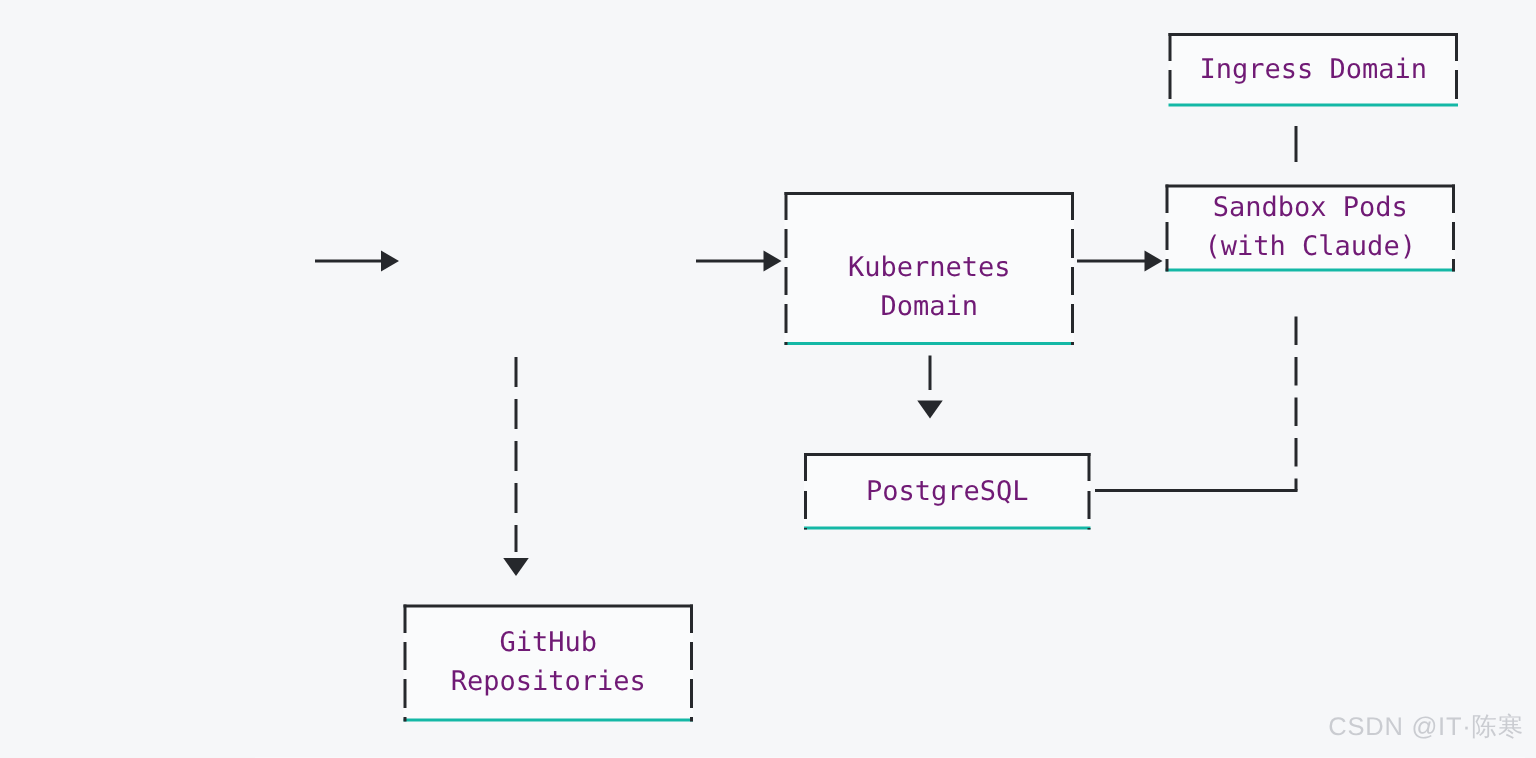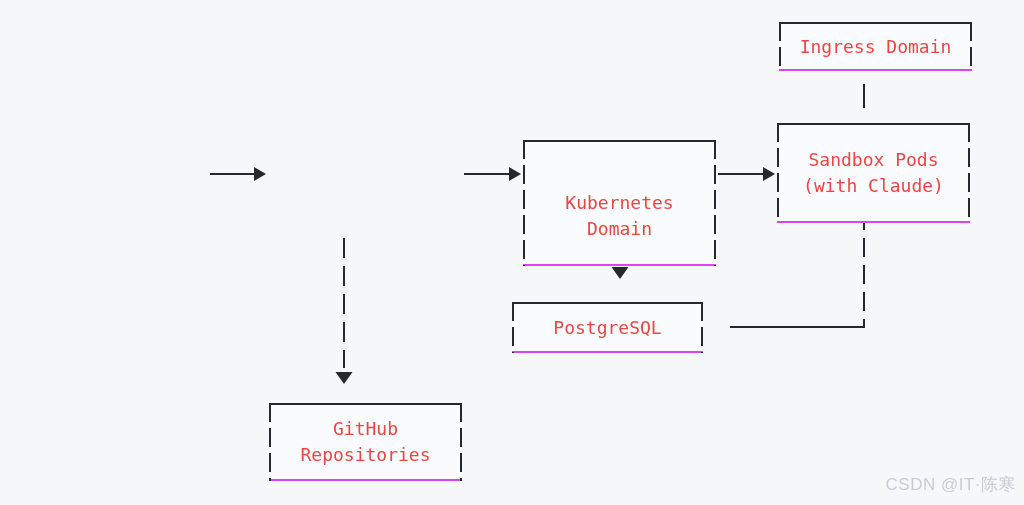--- a/index.html
+++ b/index.html
@@ -10,26 +10,26 @@
     overflow:hidden;
     font-family:"DejaVu Sans Mono","Liberation Mono",monospace;
   }
   .wires{position:absolute;left:0;top:0;z-index:1;}
   .node{
     position:absolute;
     z-index:2;
     box-sizing:border-box;
     background:#fafbfc;
     border-top:2px solid #26282c;
-    border-bottom:2px solid #d946ef;
+    border-bottom:2px solid #14b8a6;
     display:flex;
     flex-direction:column;
     align-items:center;
     justify-content:center;
-    color:#ef4444;
+    color:#701a75;
     font-size:18px;
     line-height:26px;
     white-space:pre;
     text-align:center;
   }
   .node::before,.node::after{
     content:"";
     position:absolute;
     top:-2px;bottom:-2px;
     width:2px;
@@ -88,35 +88,35 @@
 
       <g>
         <line x1="864" y1="211" x2="864" y2="327" stroke-dasharray="19 8"></line>
         <line x1="865" y1="327" x2="730" y2="327"></line>
       </g>
     </g>
   </svg>
 
 
 
-  <div class="node shift-down" style="left:523px;top:140px;width:193px;height:126px">
+  <div class="node shift-down" style="left:523px;top:128px;width:193px;height:102px">
     <span>Kubernetes</span>
     <span>Domain</span>
   </div>
 
-  <div class="node" style="left:777px;top:123px;width:193px;height:100px">
+  <div class="node" style="left:777px;top:123px;width:193px;height:58px">
     <span>Sandbox Pods</span>
     <span>(with Claude)</span>
   </div>
 
   <div class="node" style="left:779px;top:22px;width:193px;height:49px">
     <span>Ingress Domain</span>
   </div>
 
-  <div class="node" style="left:512px;top:302px;width:191px;height:51px">
+  <div class="node" style="left:536px;top:302px;width:191px;height:51px">
     <span>PostgreSQL</span>
   </div>
 
   <div class="node" style="left:269px;top:403px;width:193px;height:78px">
     <span>GitHub</span>
     <span>Repositories</span>
   </div>
 
   <div class="watermark">CSDN @IT·陈寒</div>
 

